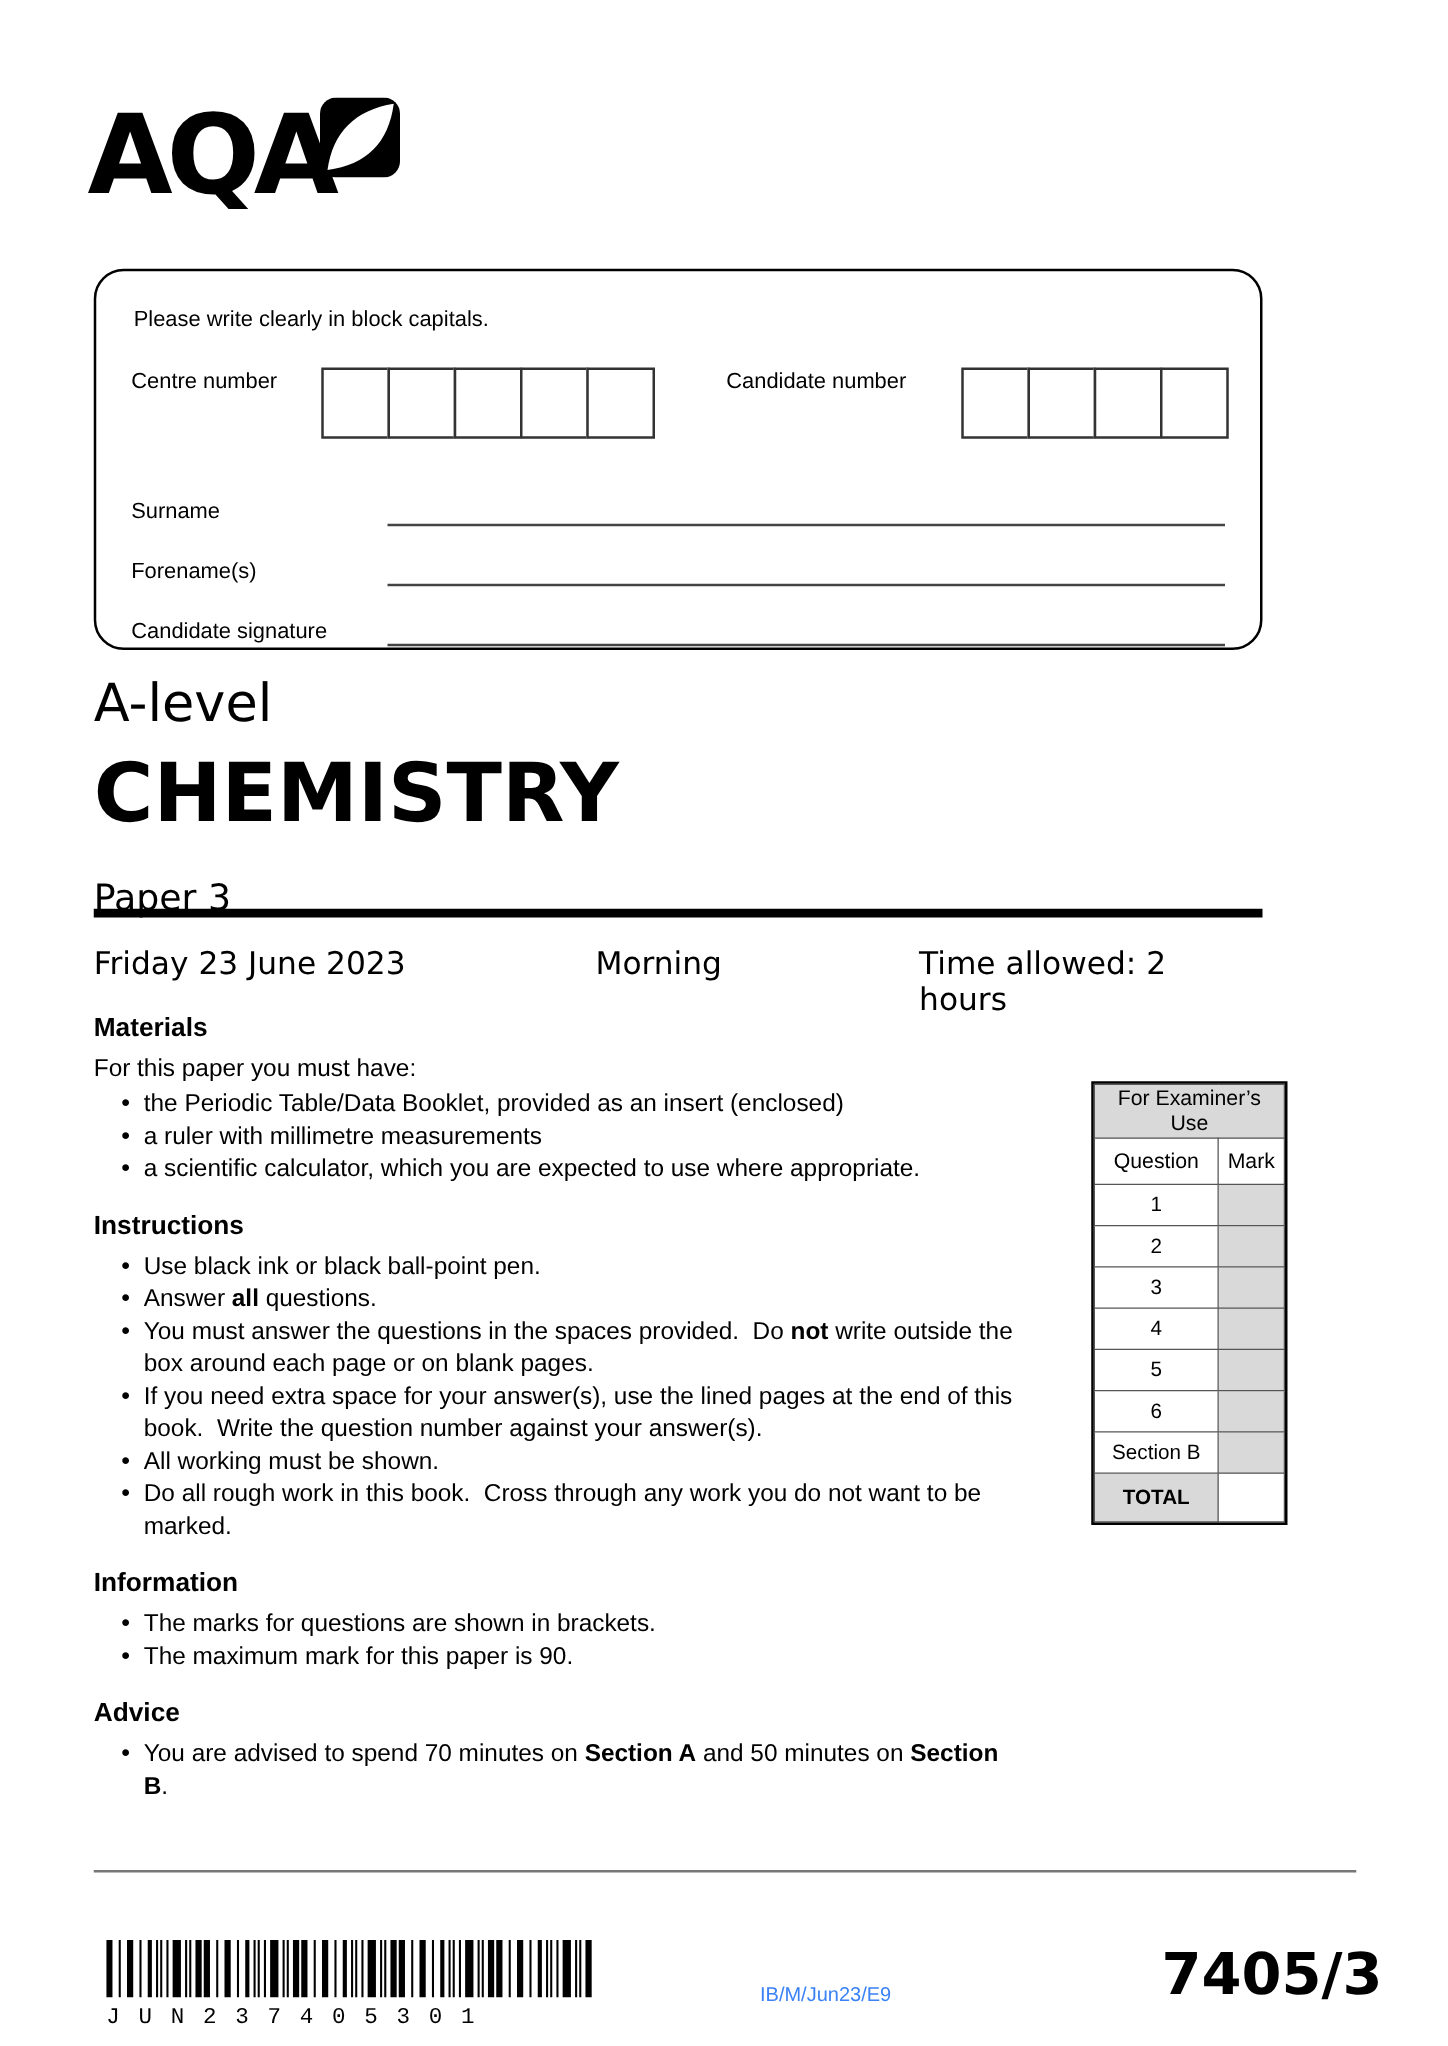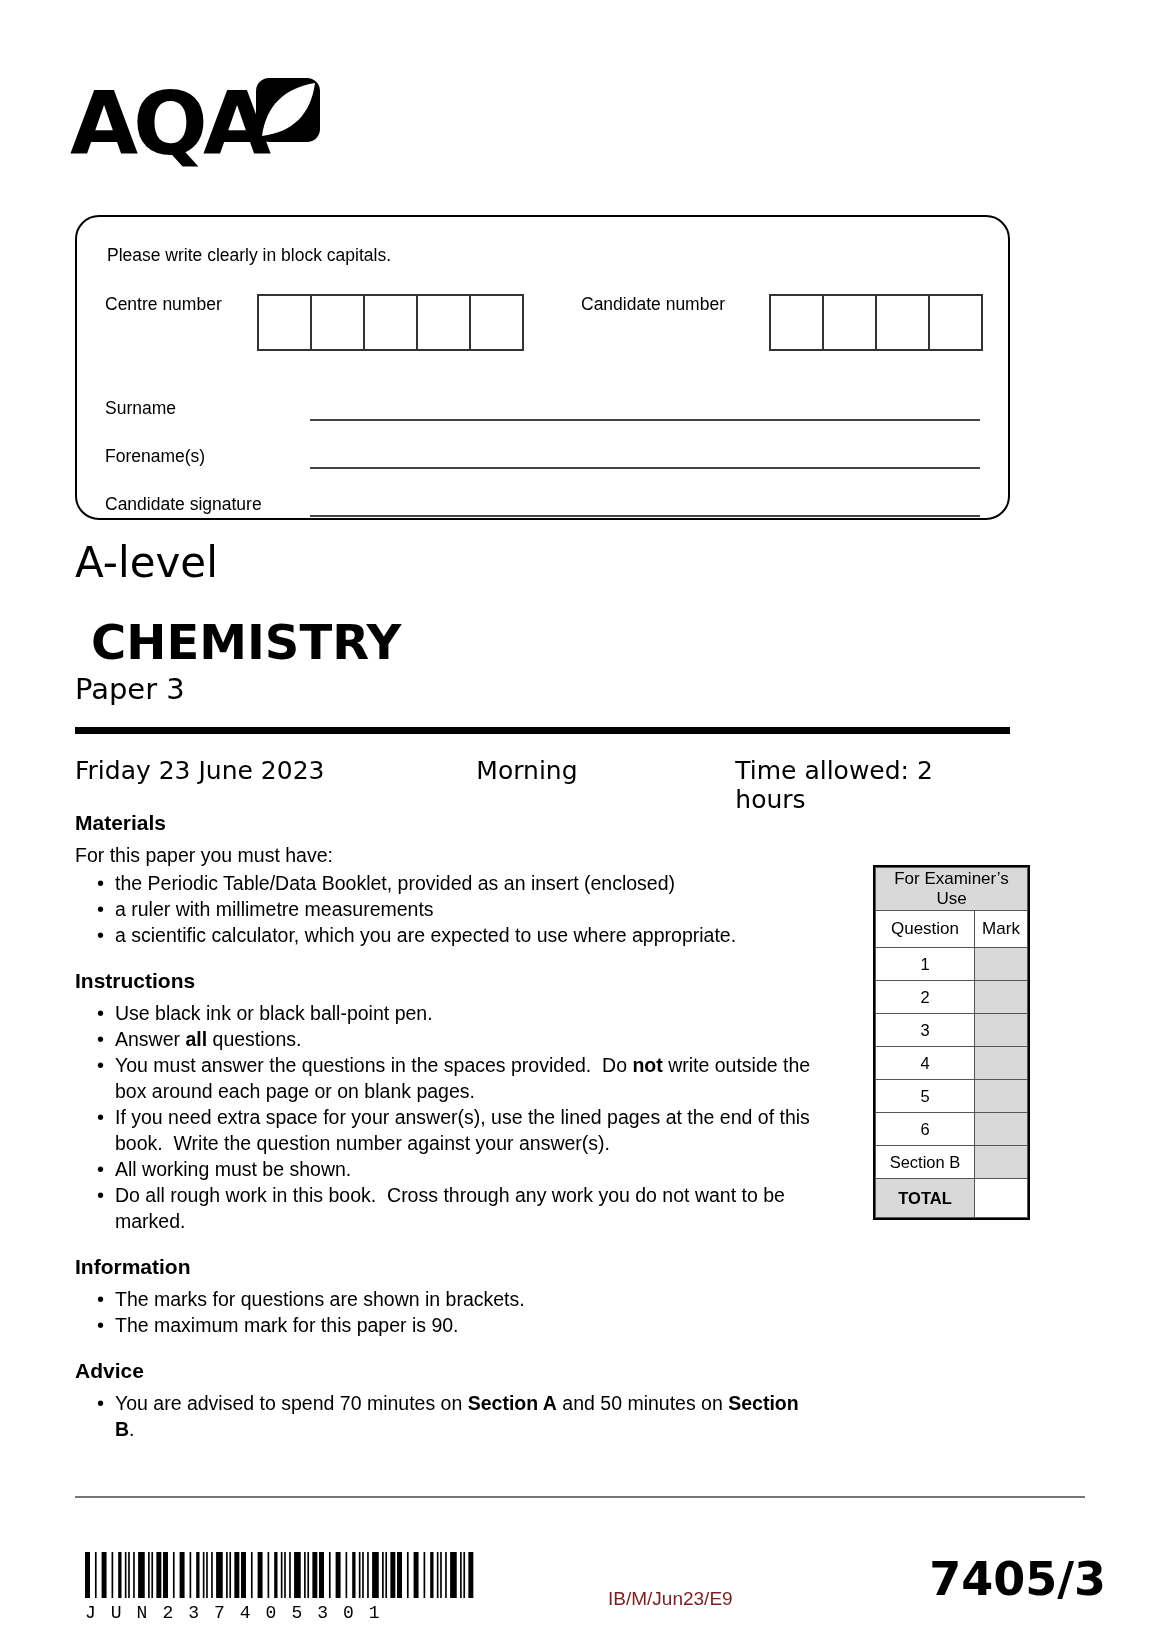--- a/index.html
+++ b/index.html
@@ -33,22 +33,22 @@
     background:#fff; box-sizing:content-box;
   }
   .cell:first-child { margin-left:0; }
   .line-row { display:flex; align-items:flex-end; height:48px; }
   .line-row label { flex:0 0 205px; padding-bottom:2px; }
   .write-line { flex:1; border-bottom:2.5px solid #444; height:40px; cursor:text; }
   .declaration { margin:4px 0 0 205px; font-size:16px; }
 
   
   .qualification { position:absolute; left:75px; top:538px; font-family:"DejaVu Sans", sans-serif; font-size:42px; margin:0; font-weight:normal; }
-  .subject       { position:absolute; left:75px; top:598px; font-family:"DejaVu Sans", sans-serif; font-size:48px; margin:16px; font-weight:bold; }
-  .paper         { position:absolute; left:75px; top:672px; font-family:"DejaVu Sans", sans-serif; font-size:29px; margin:0; font-weight:normal; }
+  .subject       { position:absolute; left:75px; top:598px; font-family:"DejaVu Sans", sans-serif; font-size:65px; margin:0; font-weight:bold; }
+  .paper         { position:absolute; left:75px; top:701px; font-family:"DejaVu Sans", sans-serif; font-size:29px; margin:0; font-weight:normal; }
   .thick-rule    { position:absolute; left:75px; top:727px; width:935px; height:7px; background:#000; }
 
   
   .session { position:absolute; left:75px; top:756px; width:935px; display:flex; font-family:"DejaVu Sans", sans-serif; font-size:25px; }
   .session .date { width:403px; }
   .session .tod  { width:260px; }
 
   
   .body-copy { position:absolute; left:75px; top:810px; width:748px; font-size:19.5px; line-height:26px; }
   .body-copy h2 { font-size:21px; margin:0 0 6px 0; }
@@ -73,21 +73,21 @@
   .examiner .total-mark { background:#fff; }
 
   
   .footer-rule { position:absolute; left:75px; top:1496px; width:1010px; height:2px; background:#777; }
   .barcode-wrap { position:absolute; left:85px; top:1552px; width:392px; }
   .barcode { display:block; }
   .barcode-label {
     font-family:"Liberation Mono", monospace; font-size:18px;
     letter-spacing:15px; margin-top:1px; white-space:nowrap;
   }
-  .footer-ref { position:absolute; left:608px; top:1588px; font-size:19px; color:#7f1d1d; }
+  .footer-ref { position:absolute; left:608px; top:1588px; font-size:16px; color:#3b82f6; }
   .paper-code {
     position:absolute; right:52px; top:1552px;
     font-family:"DejaVu Sans", sans-serif; font-size:46px; font-weight:bold;
   }
 </style>
 </head>
 <body>
 
 <div class="page">
 

